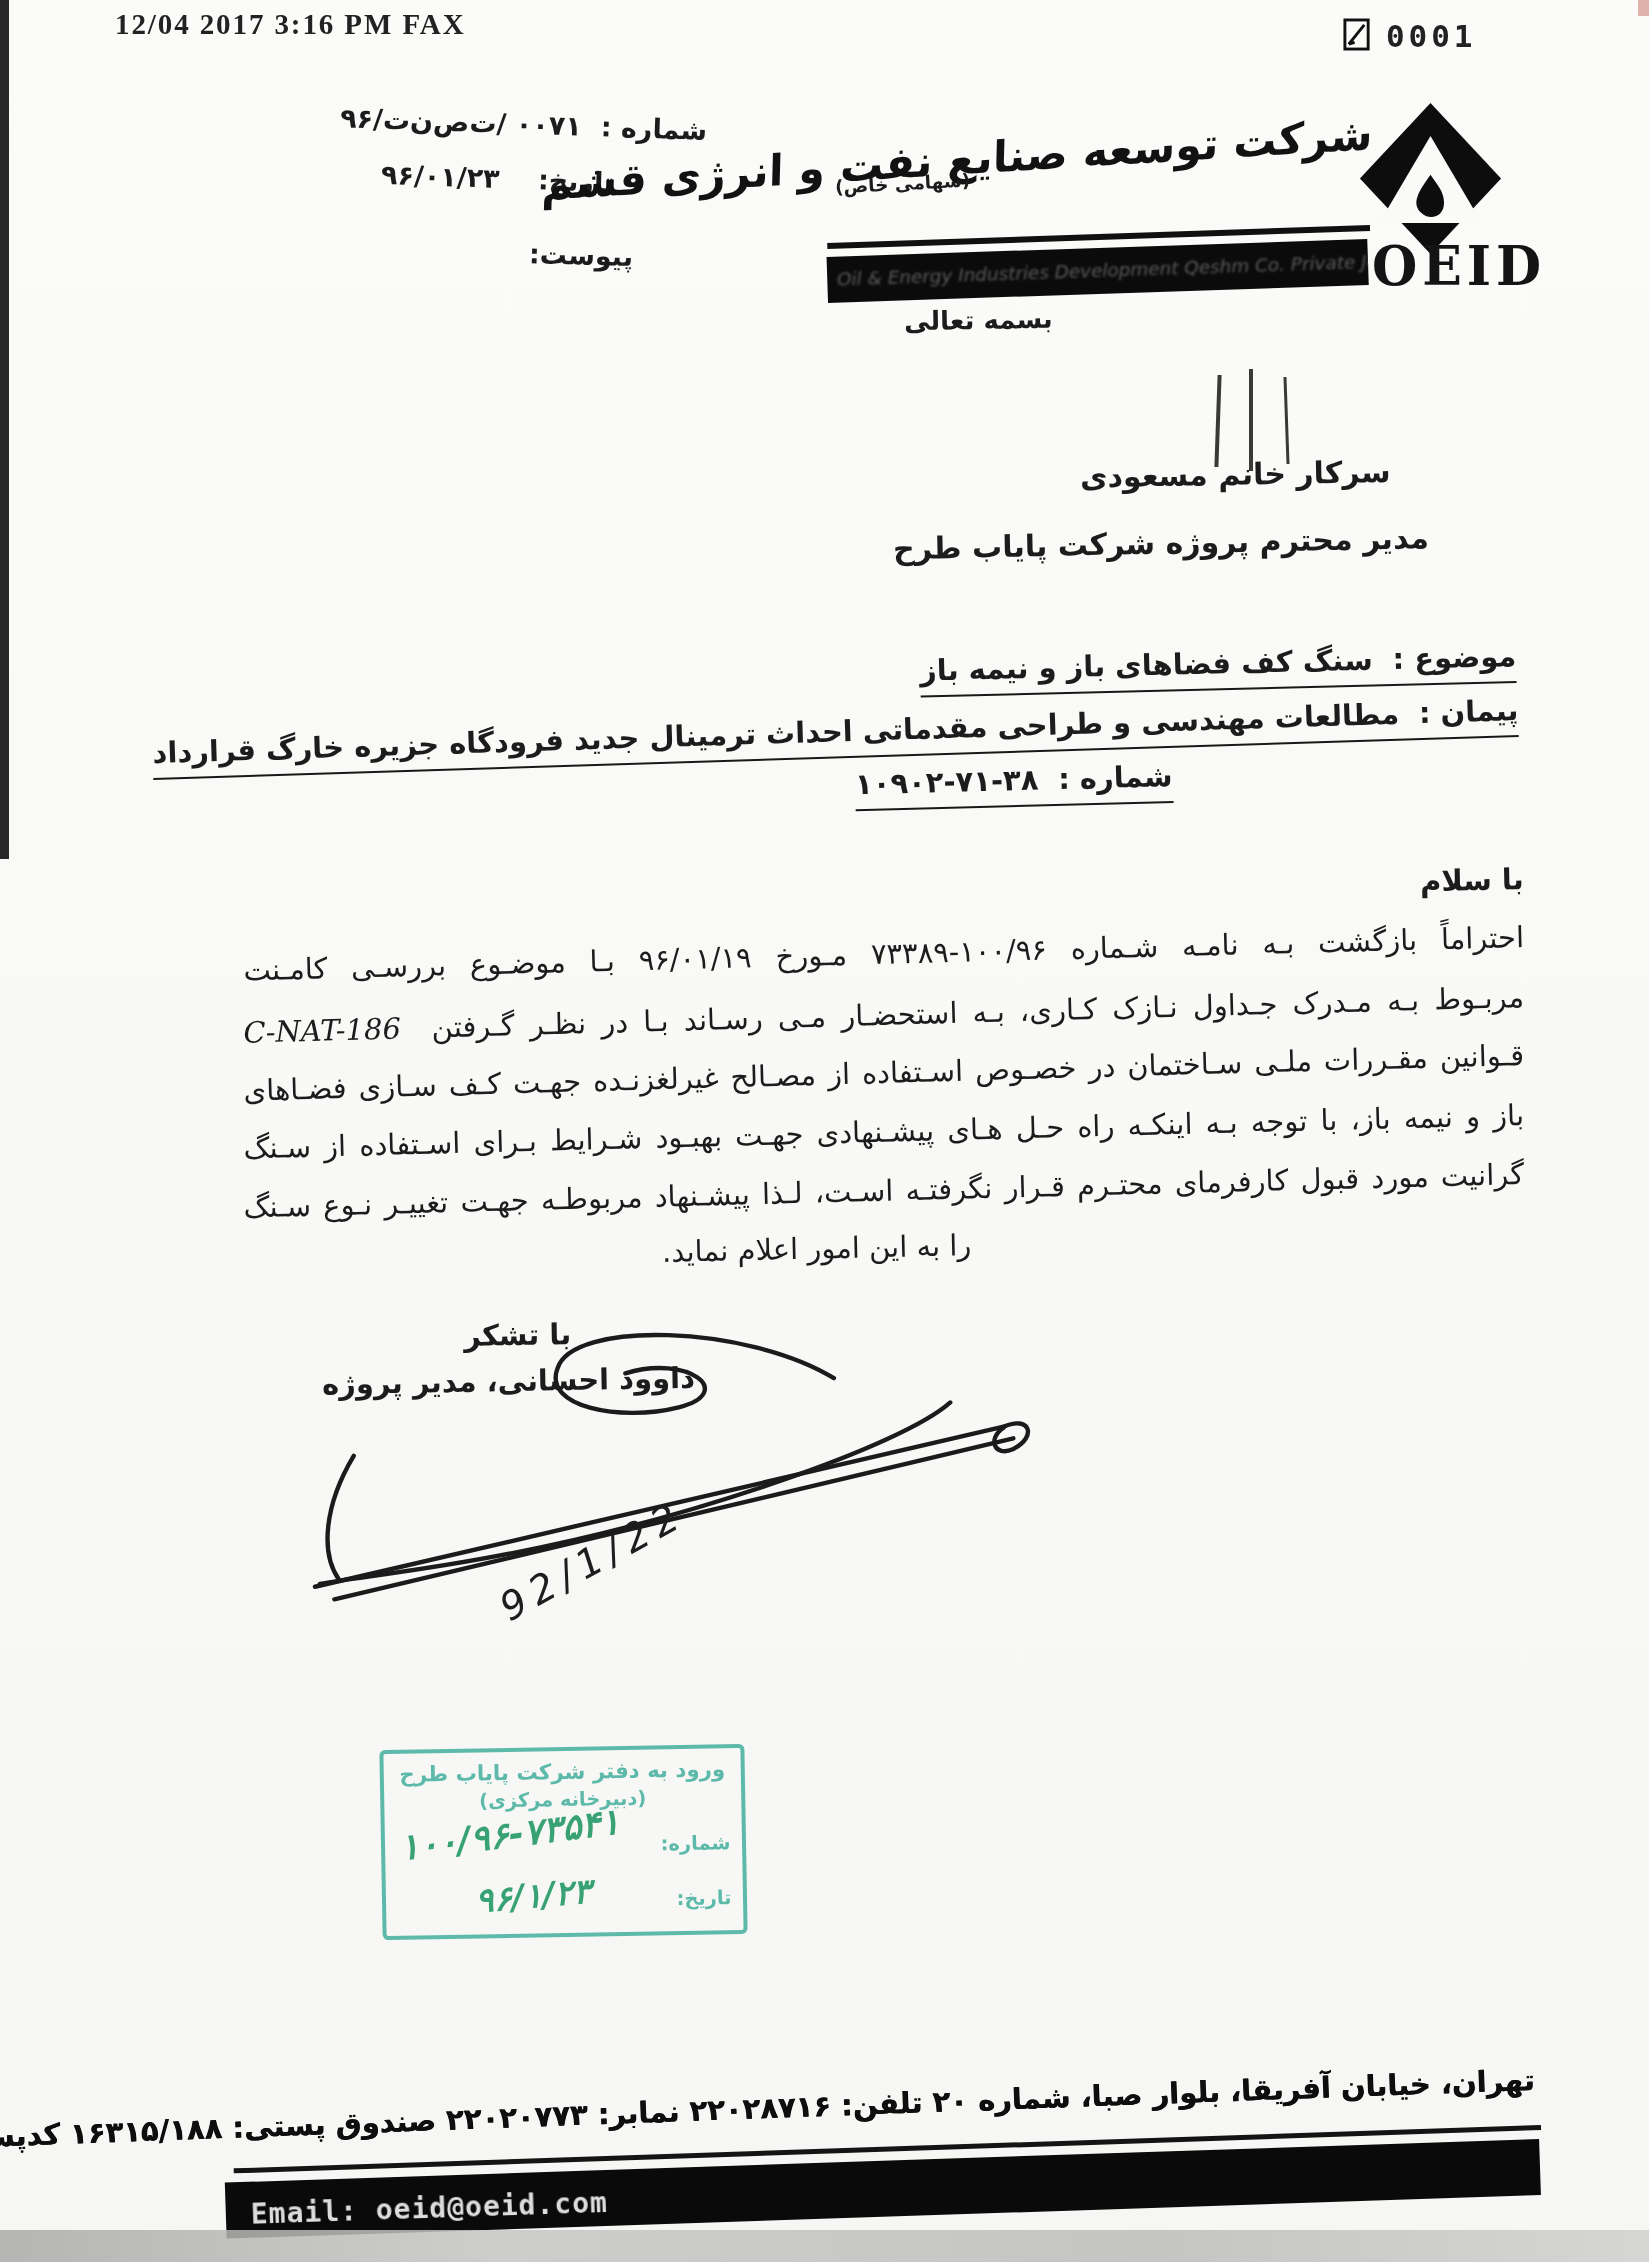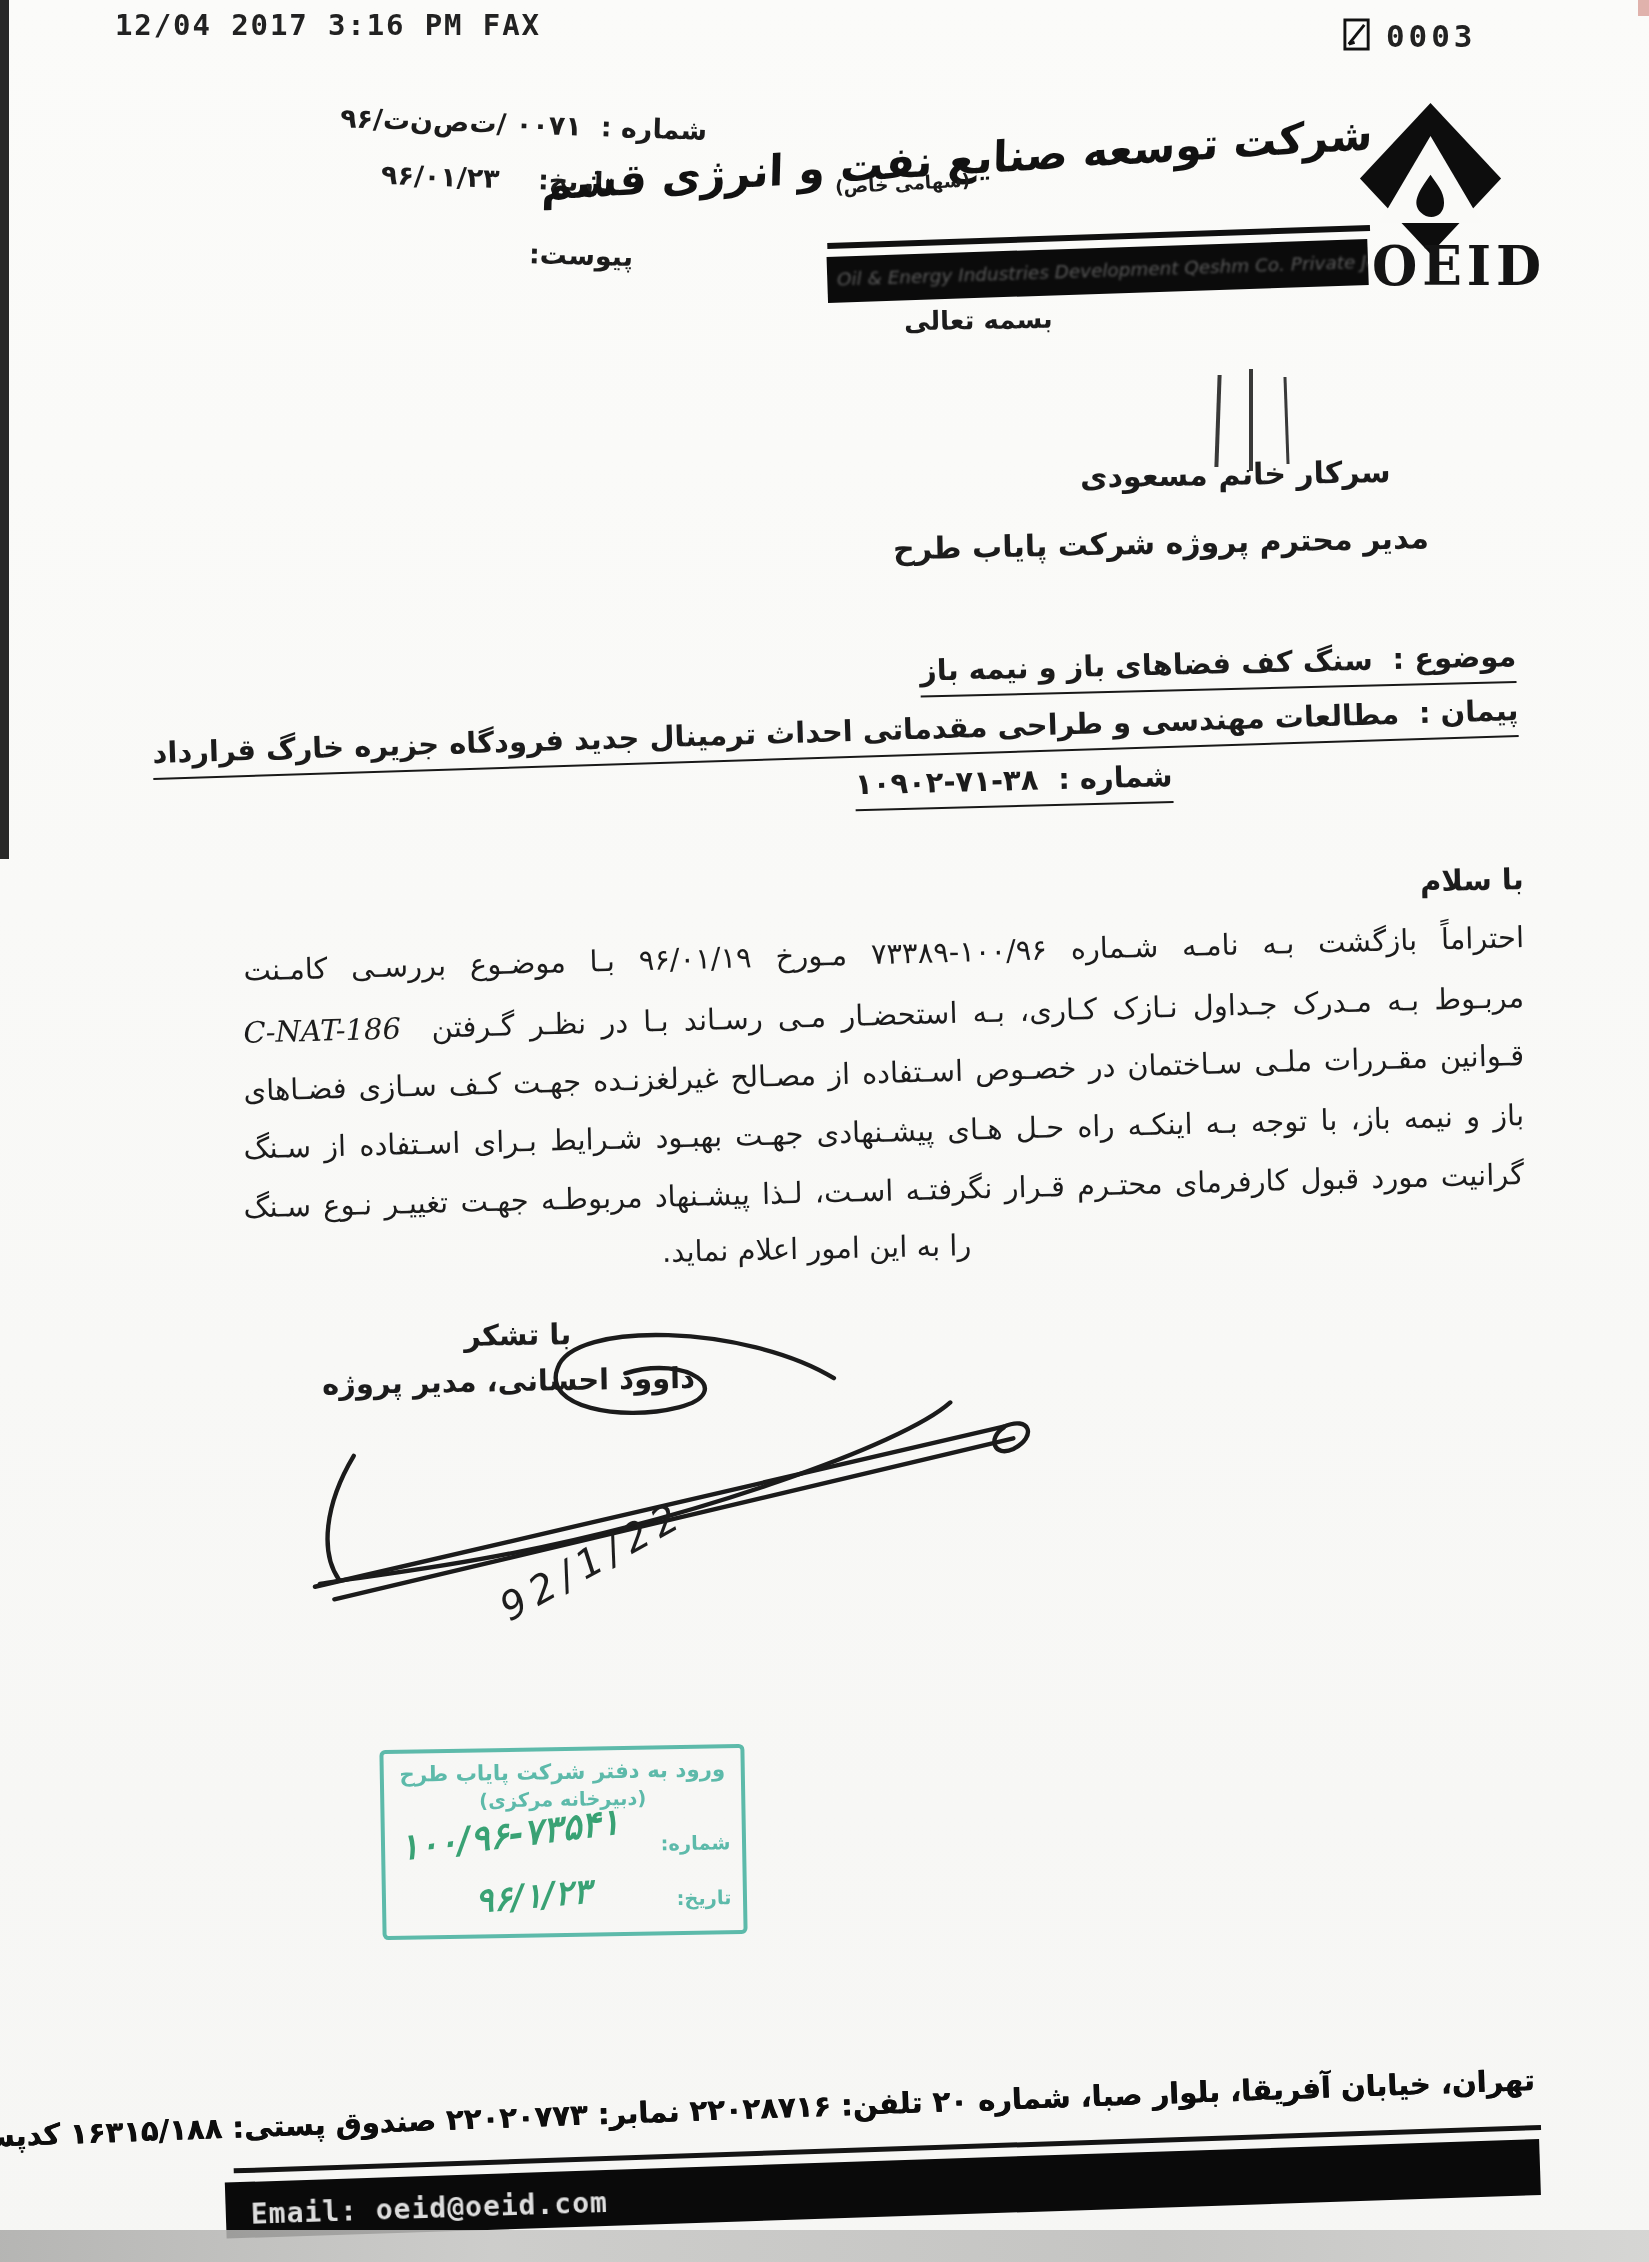--- a/index.html
+++ b/index.html
@@ -23,27 +23,27 @@
   .artifact{background:#161616;}
 </style>
 </head>
 <body>
 
 <div class="page">
 
   <div class="abs artifact" style="left:0;top:0;width:8.7px;height:859px;opacity:.92;"></div>
   <div class="abs" style="right:0;top:0;width:11.6px;height:15.5px;background:#e0b2ac;"></div>
 
-  <div class="abs mono b nw" style="left:115px;top:7.8px;font-size:29px;letter-spacing:1.9px;color:#222;">12/04 2017 3:16 PM FAX</div>
+  <div class="abs mono b nw" style="left:115px;top:7.8px;font-size:29px;letter-spacing:1.9px;color:#222;font-family:Liberation Serif, serif;">12/04 2017 3:16 PM FAX</div>
   <svg class="abs" style="left:1342px;top:15.5px;" width="31" height="37" viewBox="0 0 32 38">
     <rect x="3" y="4" width="24" height="30" fill="none" stroke="#111" stroke-width="3"></rect>
     <line x1="7" y1="29" x2="23" y2="9" stroke="#111" stroke-width="3"></line>
     <line x1="7" y1="29" x2="13" y2="27" stroke="#111" stroke-width="3"></line>
   </svg>
-  <div class="abs mono b nw" style="left:1386px;top:17.5px;font-size:31px;letter-spacing:3.9px;color:#222;">0003</div>
+  <div class="abs mono b nw" style="left:1386px;top:17.5px;font-size:31px;letter-spacing:3.9px;color:#222;">0001</div>
 
   <div class="abs rtl b nw orgR" style="right:943px;top:115px;font-size:27px;transform:rotate(2deg);">
     <span>شماره :</span>
     <span style="margin-right:9.7px;">۰۰۷۱ /ت‌ص‌ن‌ت/۹۶</span>
   </div>
   <div class="abs rtl b nw orgR" style="right:1036px;top:167px;font-size:27px;transform:rotate(2deg);">
     <span>تاریخ:</span>
     <span style="margin-right:29px;">۹۶/۰۱/۲۳</span>
   </div>
   <div class="abs rtl b nw orgR" style="right:1017px;top:241px;font-size:27px;transform:rotate(1.5deg);">

